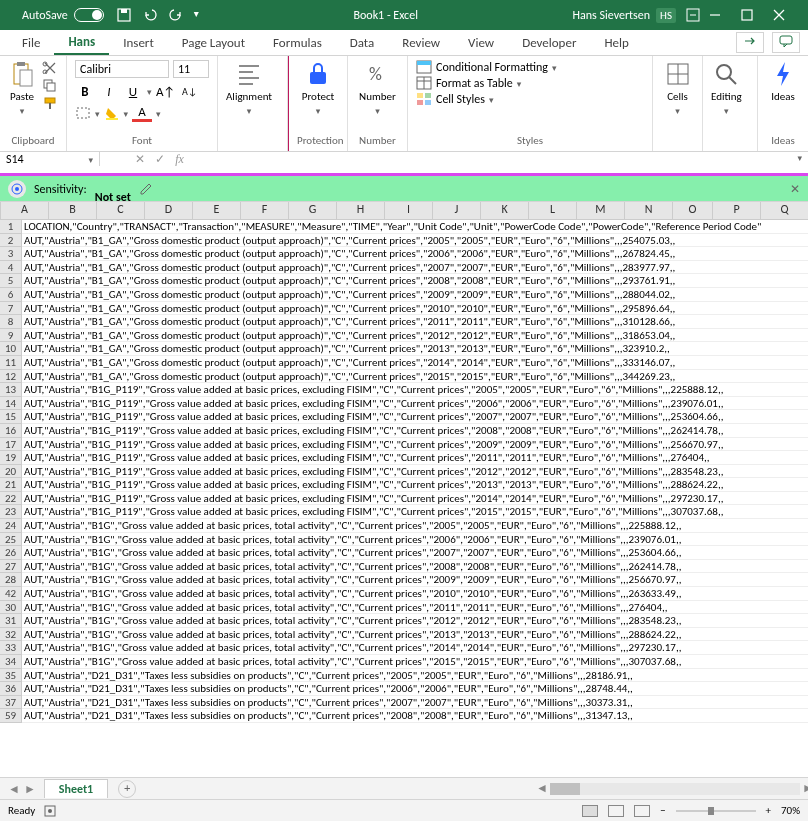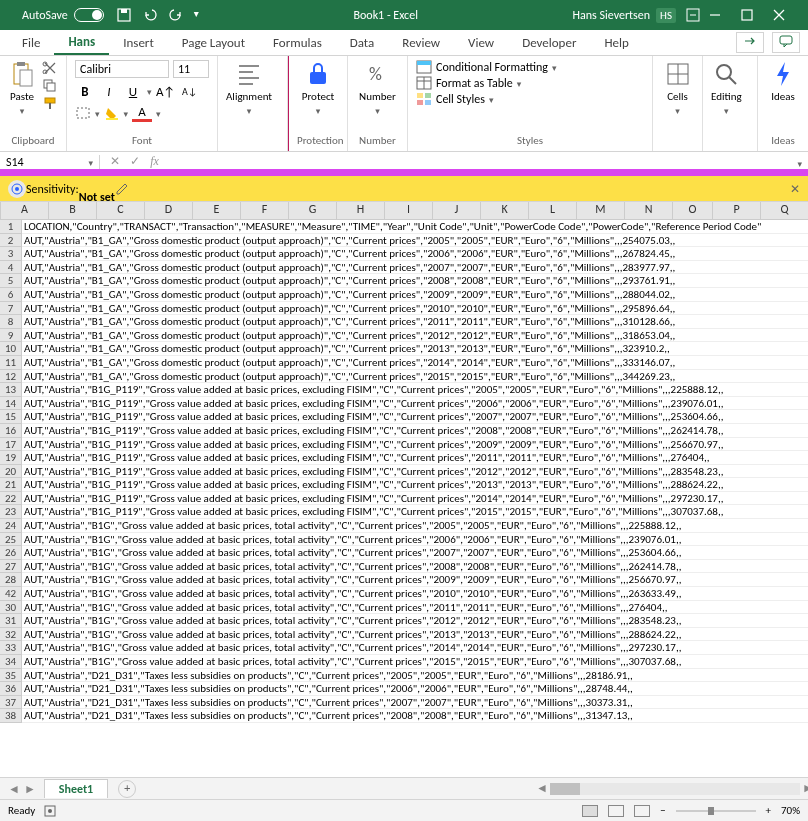--- a/index.html
+++ b/index.html
@@ -30,25 +30,25 @@
 .small-icon { width: 16px; height: 14px; }
 .font-controls { display: flex; flex-direction: column; gap: 4px; }
 .font-row { display: flex; gap: 4px; align-items: center; }
 .font-select { border: 1px solid #ccc; padding: 1px 4px; font-size: 12px; width: 94px; background: #fff; }
 .size-select { border: 1px solid #ccc; padding: 1px 4px; font-size: 12px; width: 36px; background: #fff; }
 .fmt-btn { width: 20px; height: 18px; display: inline-flex; align-items: center; justify-content: center; font-size: 13px; }
 .center-btn { display: flex; flex-direction: column; align-items: center; gap: 2px; justify-content: center; }
 .styles-items { display: flex; flex-direction: column; gap: 2px; font-size: 12px; }
 .style-row { display: flex; align-items: center; gap: 4px; cursor: pointer; }
 .chev { font-size: 9px; color: #666; }
-.formula-bar { background: #fff; height: 24px; display: flex; align-items: flex-end; border-bottom: 7px solid #d946ef; font-size: 12px; }
+.formula-bar { background: #fff; height: 24px; display: flex; align-items: flex-start; border-bottom: 3px solid #d946ef; font-size: 12px; gap: 25px; }
 .name-box { width: 100px; border-right: 1px solid #d4d4d4; padding: 0 6px; display: flex; align-items: center; justify-content: space-between; }
 .fb-icons { display: flex; gap: 10px; padding: 0 10px; color: #999; }
 .fx { font-style: italic; font-family: serif; }
-.sensitivity { background: #fde047; height: 26px; display: flex; align-items: center; padding: 0 8px; font-size: 12px; border-bottom: 1px solid #d4d4d4; }
+.sensitivity { background: #86efac; height: 26px; display: flex; align-items: center; padding: 0 8px; font-size: 12px; border-bottom: 1px solid #d4d4d4; gap: 8px; }
 .sens-icon { width: 18px; height: 18px; border-radius: 50%; background: #e8e8e8; display: flex; align-items: center; justify-content: center; }
 .notset { font-weight: 600; margin-top: 17px; }
 .grid-wrap { flex: 1; background: #fff; overflow: hidden; position: relative; }
 .col-headers { display: flex; height: 18px; background: #e6e6e6; font-size: 12px; position: sticky; top: 0; }
 .corner { width: 22px; border-right: 1px solid #ccc; border-bottom: 1px solid #ccc; background: #e6e6e6; }
 .col-h { border-right: 1px solid #ccc; border-bottom: 1px solid #ccc; text-align: center; color: #333; }
 .rows { font-size: 11px; }
 .row { display: flex; height: 13.6px; white-space: nowrap; }
 .row-h { width: 22px; background: #e6e6e6; border-right: 1px solid #ccc; border-bottom: 1px solid #ccc; text-align: center; color: #444; font-size: 11px; flex-shrink: 0; }
 .cell-content { padding-left: 2px; border-bottom: 1px solid #eee; overflow: hidden; flex: 1; color: #000; }
@@ -509,21 +509,21 @@
       </div>
       <div class="row">
         <div class="row-h">36</div>
         <div class="cell-content">AUT,"Austria","D21_D31","Taxes less subsidies on products","C","Current prices","2006","2006","EUR","Euro","6","Millions",,,28748.44,,</div>
       </div>
       <div class="row">
         <div class="row-h">37</div>
         <div class="cell-content">AUT,"Austria","D21_D31","Taxes less subsidies on products","C","Current prices","2007","2007","EUR","Euro","6","Millions",,,30373.31,,</div>
       </div>
       <div class="row">
-        <div class="row-h">38</div>
+        <div class="row-h">59</div>
         <div class="cell-content">AUT,"Austria","D21_D31","Taxes less subsidies on products","C","Current prices","2008","2008","EUR","Euro","6","Millions",,,31347.13,,</div>
       </div>
     </div>
 </div>
 
 <div class="sheet-tabs">
   <div class="tab-nav">
     <span>◄</span>
     <span>►</span>
   </div>

